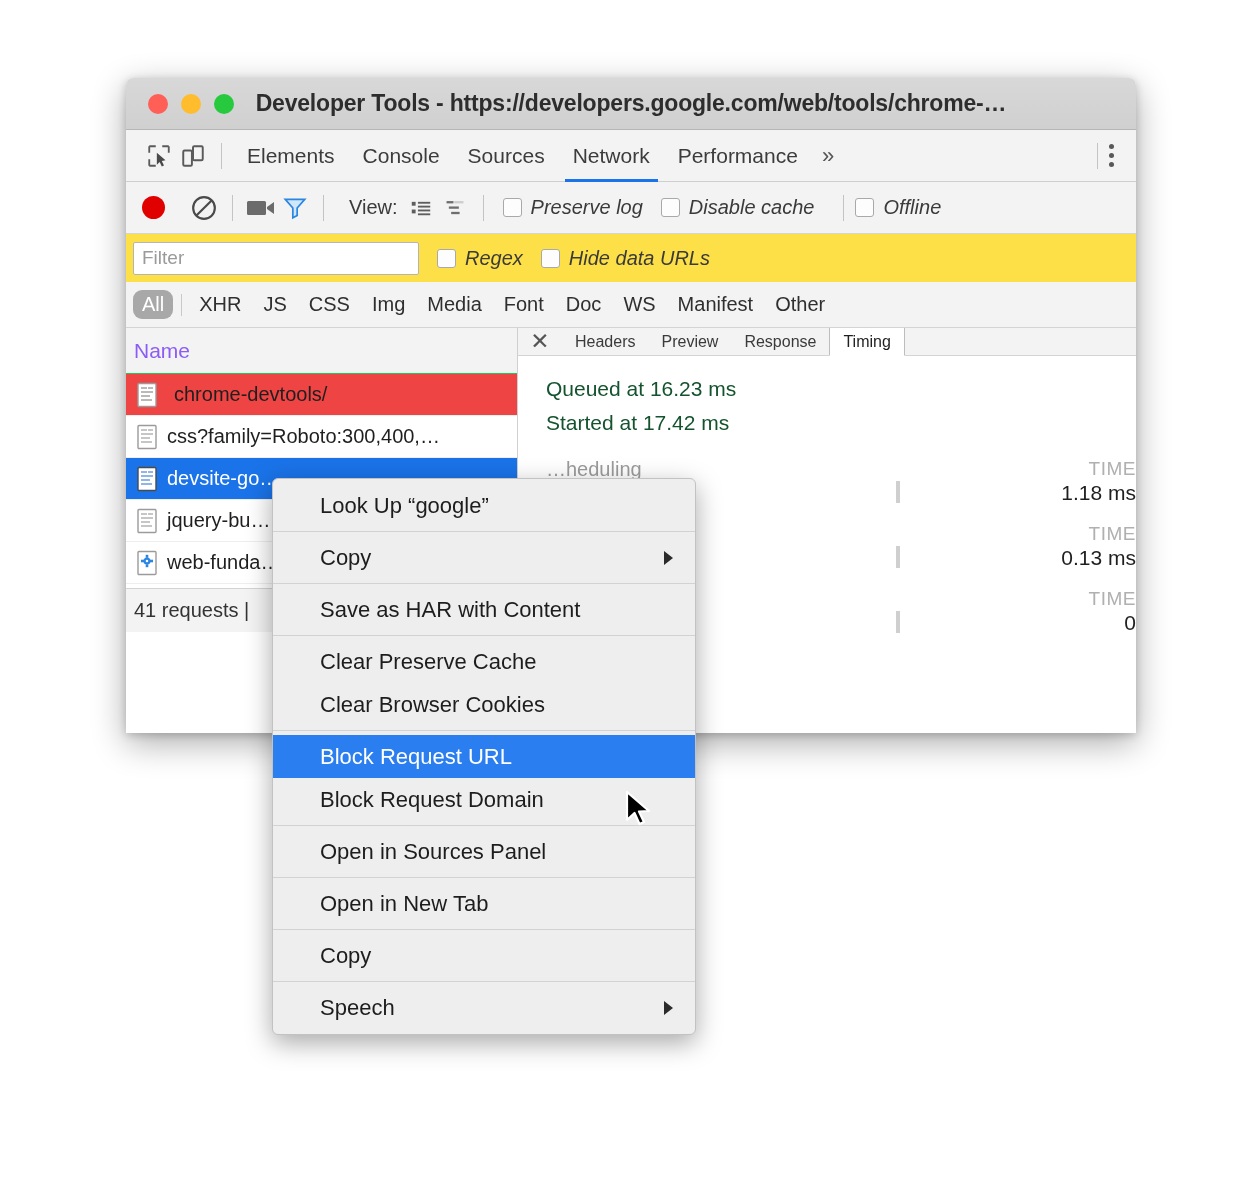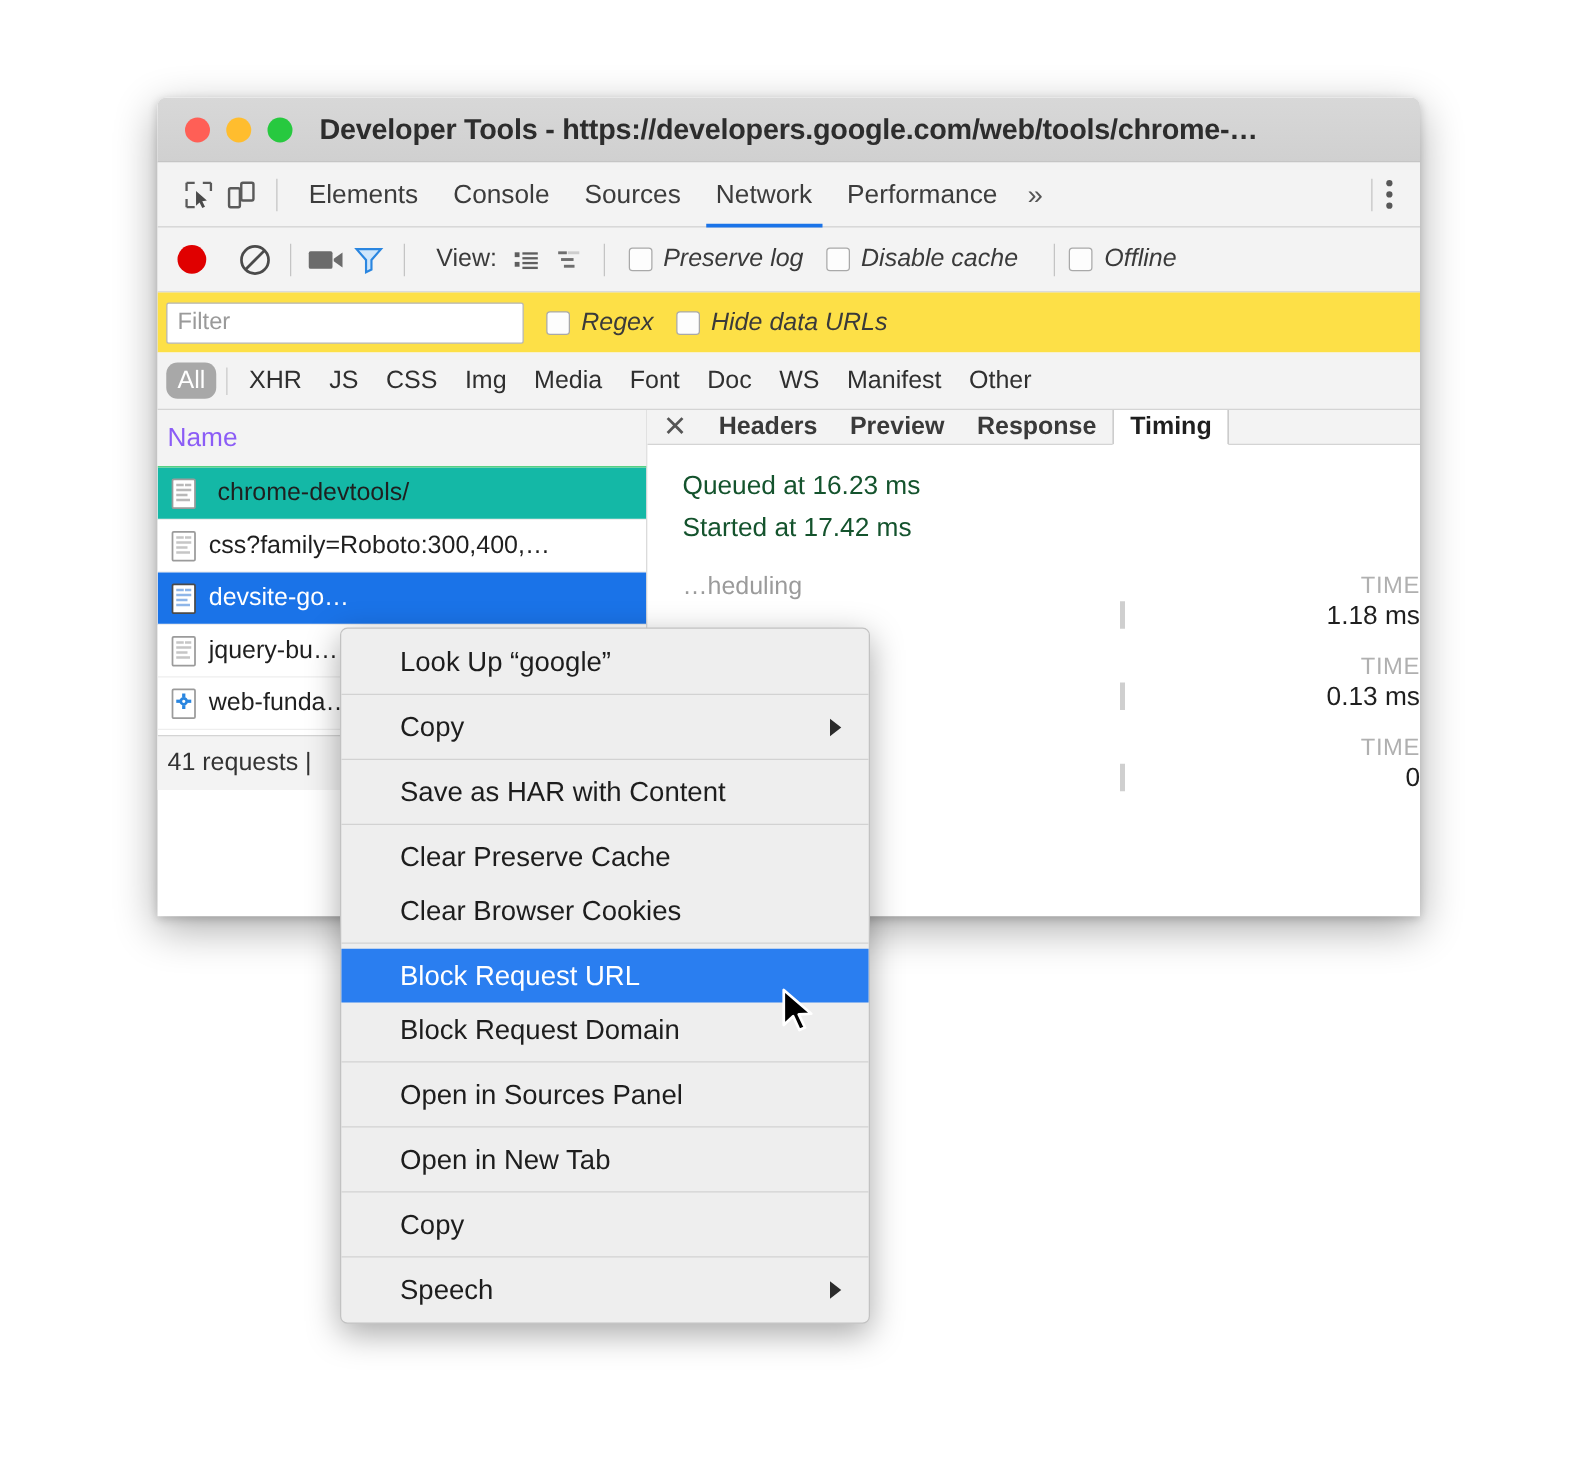--- a/index.html
+++ b/index.html
@@ -146,21 +146,21 @@
     border-bottom: 1px solid #22c55e;
   }
   #reqlist { flex: 1; overflow: hidden; }
   .req {
     height: 42px; display: flex; align-items: center;
     padding-left: 10px; gap: 9px;
     font-size: 20px; color: #1f1f1f;
     border-bottom: 1px solid #eeeeee;
     white-space: nowrap;
   }
-  .req.hl   { background: #14b8a6; gap: 16px; }
+  .req.hl   { background: #ef4444; gap: 16px; }
   .req.sel  { background: #1a73e8; color: #fff; }
   .ricon { width: 22px; height: 26px; flex: none; }
   #statusbar {
     height: 44px; display: flex; align-items: center;
     padding-left: 8px; font-size: 20px; color: #333;
     background: #f3f3f3;
     border-top: 1px solid #d4d4d4;
   }
 
   
@@ -169,21 +169,21 @@
     height: 46px; display: flex; align-items: stretch;
     background: #f3f3f3;
     border-bottom: 1px solid #d4d4d4;
   }
   .dclose {
     width: 44px; display: flex; align-items: center; justify-content: center;
     font-size: 23px; color: #555;
   }
   .dtab {
     display: flex; align-items: center;
-    padding: 0 13px; font-size: 20px; color: #3a3a3a; font-weight: bold;
+    padding: 0 13px; font-size: 16px; color: #3a3a3a;
   }
   .dtab.active {
     background: #fff;
     border-left: 1px solid #bdbdbd;
     border-right: 1px solid #bdbdbd;
     border-bottom: 1px solid #fff;
     margin-bottom: -1px;
     color: #1f1f1f;
   }
   #timingbody { flex: 1; padding: 16px 0 0 28px; position: relative; }
@@ -197,21 +197,21 @@
   .tval   { font-size: 21px; color: #1f1f1f; width: 170px; text-align: right; }
   .tvalmuted { font-size: 19px; color: #b0b0b0; width: 170px; text-align: right; letter-spacing: .5px; }
   .tbar {
     position: absolute; left: 350px;
     width: 4px; height: 22px; background: #cfcfcf;
   }
 
   
   #ctxmenu {
     position: absolute;
-    left: 272px; top: 502px;
+    left: 272px; top: 478px;
     width: 424px;
     background: #eeeeee;
     border: 1px solid #c2c2c2;
     border-radius: 6px;
     box-shadow: 0 8px 26px rgba(0,0,0,0.34);
     padding: 5px 0;
     overflow: hidden;
   }
   .mi {
     height: 43px; display: flex; align-items: center;

